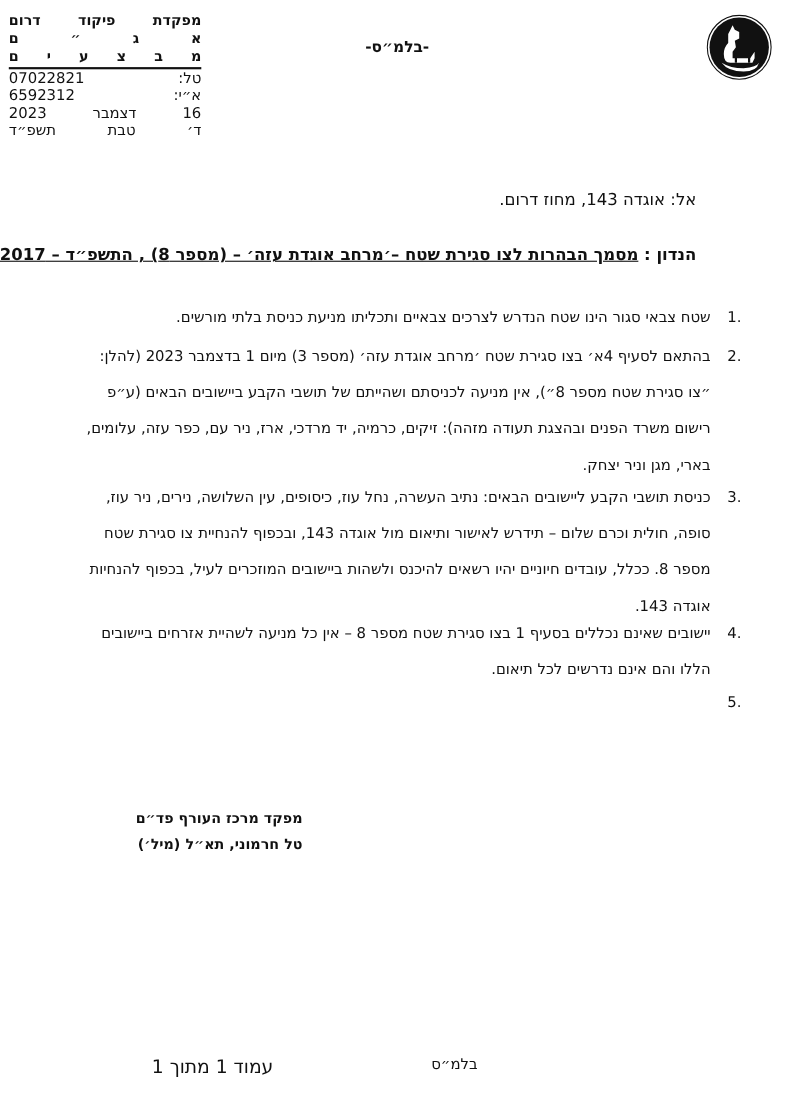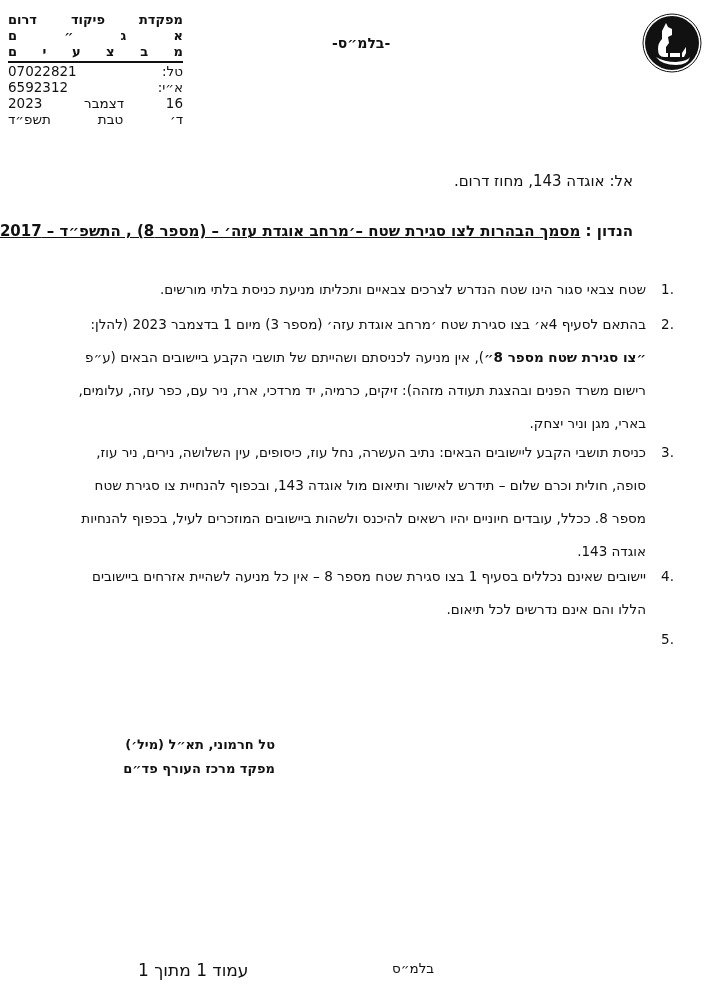--- a/index.html
+++ b/index.html
@@ -22,21 +22,21 @@
   .classif-top { left: 332px; top: 35px; font-weight: bold; font-size: 14px; }
 
   .logo { left: 642px; top: 13px; width: 60px; height: 60px; }
 
   .to-line { right: 93px; top: 172px; font-size: 15px; }
   .subject { right: 93px; top: 222px; font-size: 15px; font-weight: bold; width: 640px; }
   .subject .u { text-decoration: underline; }
 
   .para { right: 80px; width: 568px; font-size: 13.5px; line-height: 33px; }
   .para .num { position: absolute; right: -28px; top: 0; direction: ltr; }
-  .para b { font-weight: bold; }
+  .para b { font-weight: normal; }
 
   .sig { left: 75px; top: 733px; width: 200px; font-size: 13px; font-weight: bold; line-height: 24px; }
 
   .footer-cls { left: 380px; top: 960px; font-size: 13.5px; margin-left: 12px; }
   .footer-page { left: 138px; top: 960px; font-size: 17px; }
 </style>
 </head>
 <body>
 
 <div class="abs hdr">
@@ -120,18 +120,18 @@
 <div class="abs rtl para" style="top:560px;">
   <span class="num">4.</span>
   <span>יישובים שאינם נכללים בסעיף 1 בצו סגירת שטח מספר 8 – אין כל מניעה לשהיית אזרחים ביישובים הללו והם אינם נדרשים לכל תיאום.</span>
 </div>
 
 <div class="abs rtl para" style="top:623px;">
   <span class="num">5.</span>
 </div>
 
 <div class="abs rtl sig">
+  <div>מפקד מרכז העורף פד״ם</div>
   <div>טל חרמוני, תא״ל (מיל׳)</div>
-  <div>מפקד מרכז העורף פד״ם</div>
 </div>
 
 <div class="abs rtl footer-cls">בלמ״ס</div>
 <div class="abs rtl footer-page">עמוד 1 מתוך 1</div>
 
 </body></html>

